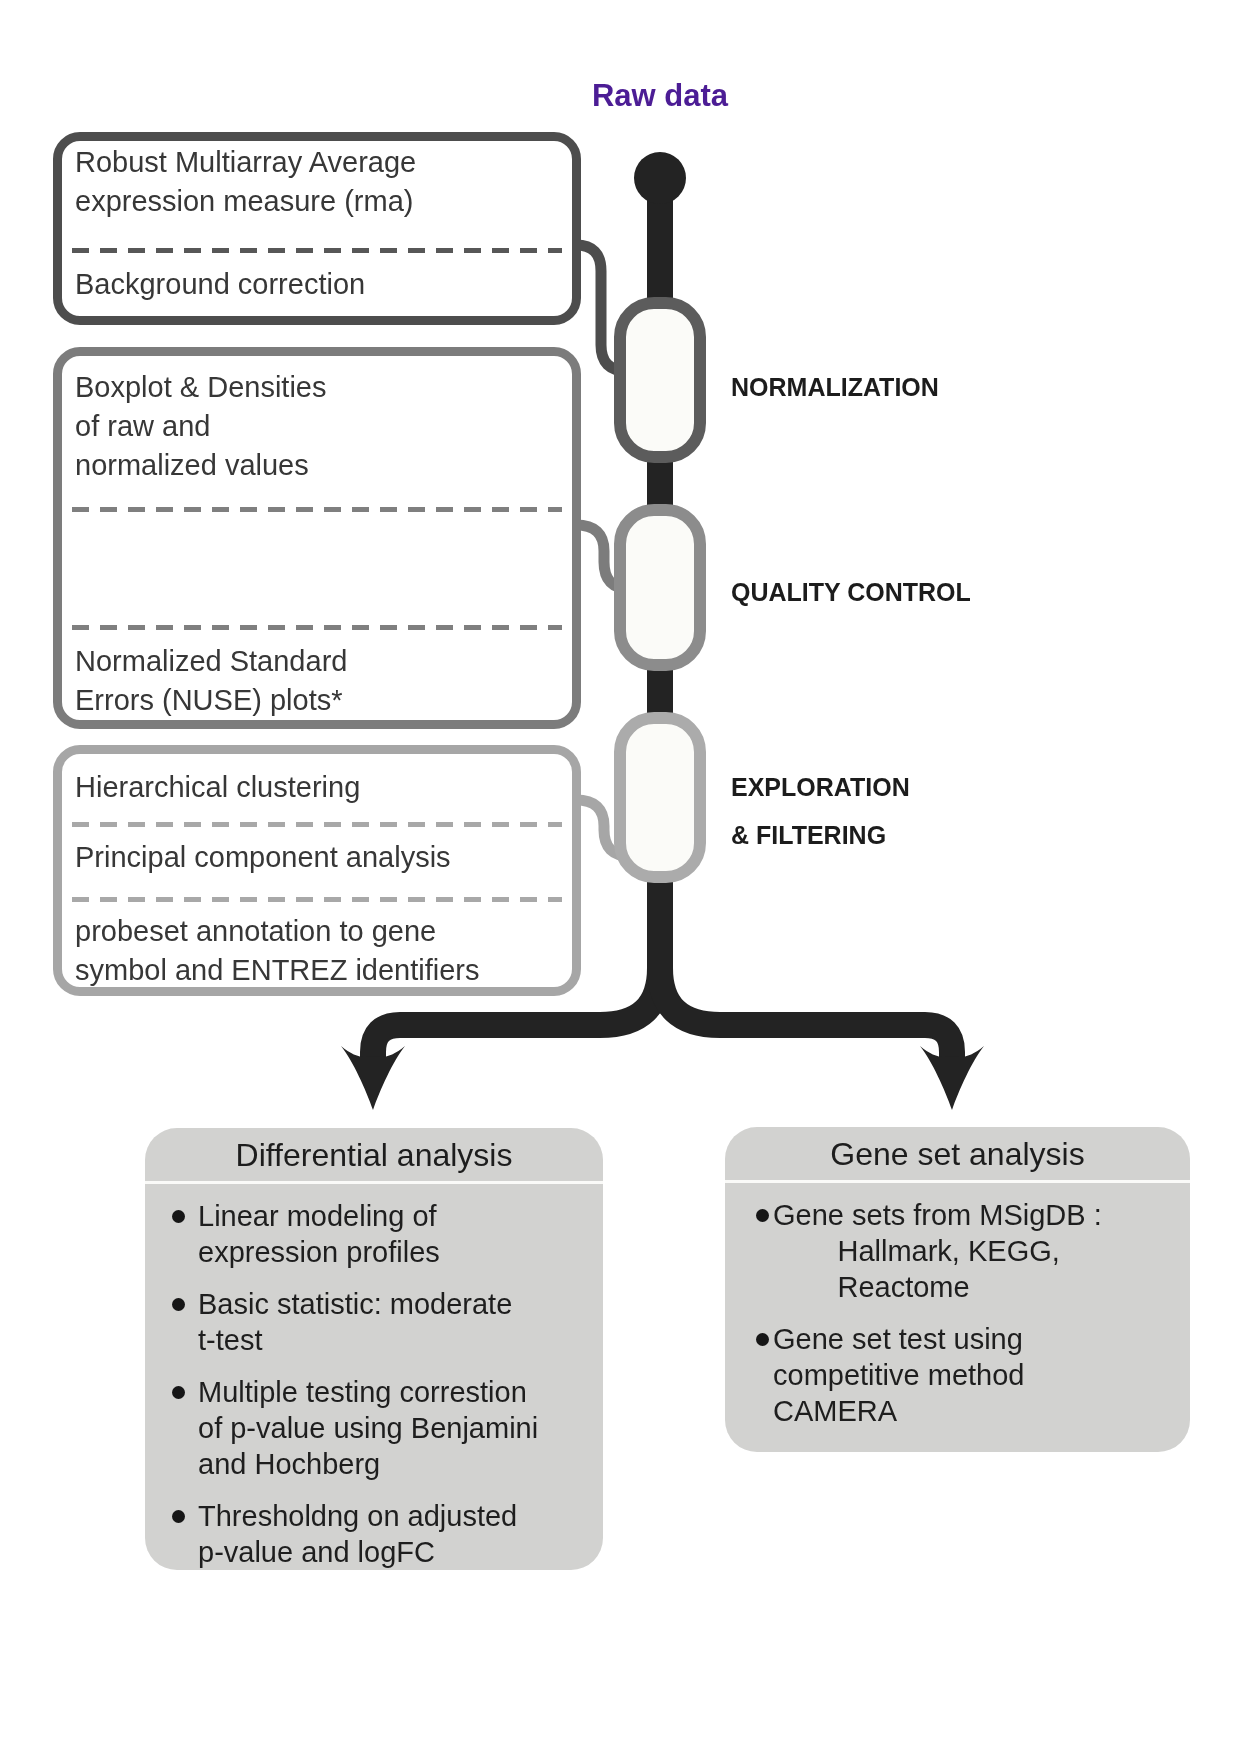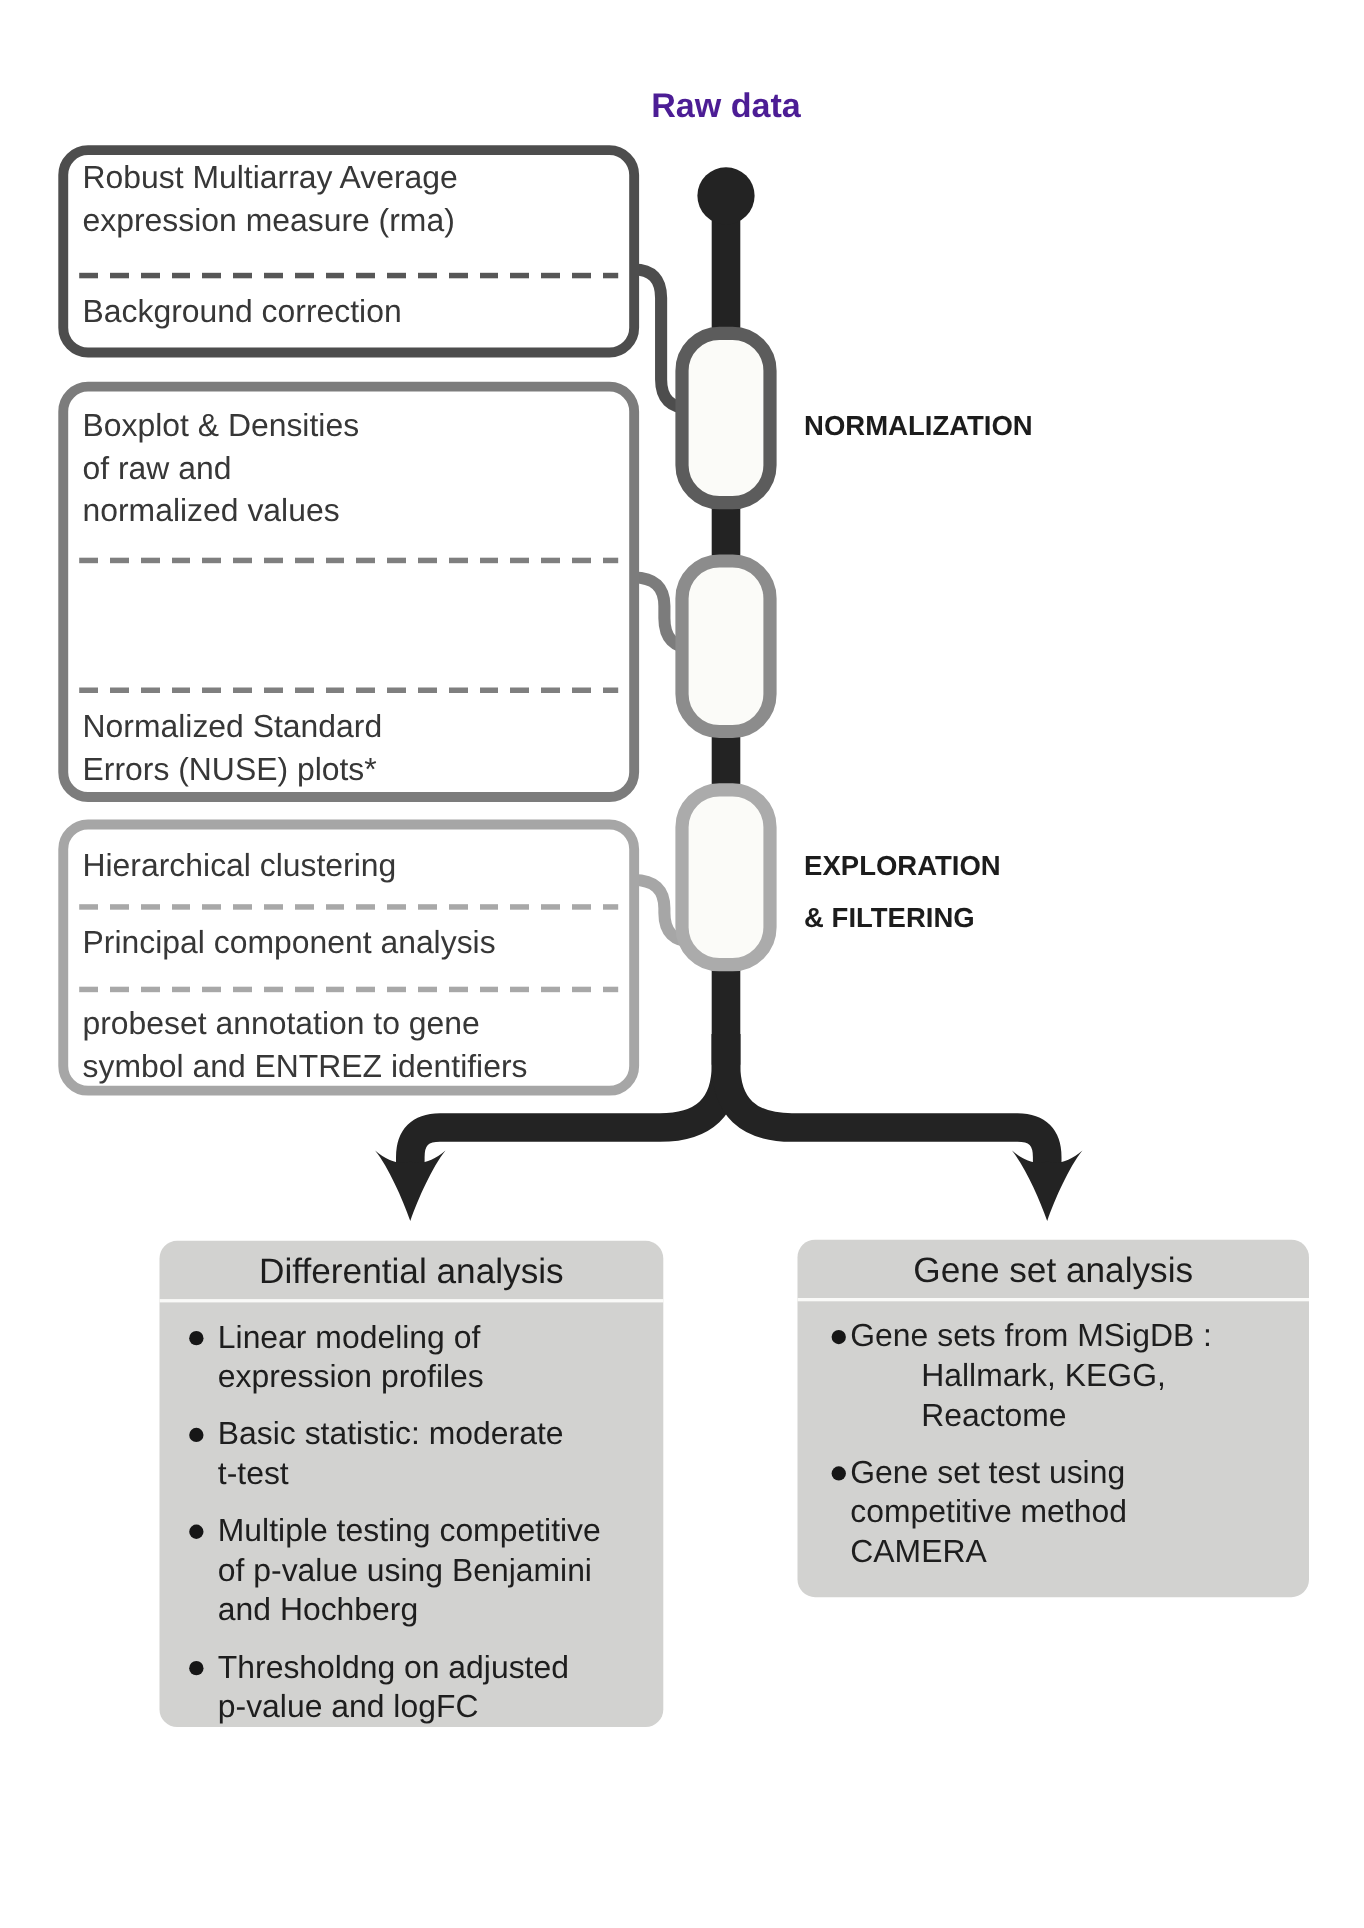--- a/index.html
+++ b/index.html
@@ -49,21 +49,21 @@
     line-height:48px;white-space:pre-line;letter-spacing:0px;
   }
   #lbl-norm{top:363px;}
   #lbl-qc{top:568px;}
   #lbl-exp{top:763px;}
 
   
   .branch-box{
     position:absolute;
     background:#d2d2d0;
-    border-radius:16px;
+    border-radius:32px;
   }
   #branch-left{left:145px;top:1128px;width:458px;height:442px;}
   #branch-right{left:725px;top:1127px;width:465px;height:325px;}
   .branch-title{
     position:absolute;top:9px;left:0;right:0;
     text-align:center;font-size:32px;color:#1d1d1d;
   }
   .branch-sep{
     position:absolute;top:53px;left:0;right:0;height:3px;background:#fafaf8;
   }
@@ -135,32 +135,33 @@
   <div class="tier-box" id="box-exp">
     <div class="sec" style="top:14px;">Hierarchical clustering</div>
     <div class="dash" style="top:68px;"></div>
     <div class="sec" style="top:84px;">Principal component analysis</div>
     <div class="dash" style="top:143px;"></div>
     <div class="sec" style="top:158px;">probeset annotation to gene
 symbol and ENTREZ identifiers</div>
   </div>
 
   <div class="stage-label" id="lbl-norm">NORMALIZATION</div>
+  <div class="stage-label" id="lbl-qc">QUALITY CONTROL</div>
   <div class="stage-label" id="lbl-exp">EXPLORATION
 &amp; FILTERING</div>
 
   <div class="branch-box" id="branch-left">
     <div class="branch-title">Differential analysis</div>
     <div class="branch-sep"></div>
     <ul class="branch-list">
       <li>Linear modeling of
 expression profiles</li>
       <li>Basic statistic: moderate
 t-test</li>
-      <li>Multiple testing competitive
+      <li>Multiple testing correstion
 of p-value using Benjamini
 and Hochberg</li>
       <li>Thresholdng on adjusted
 p-value and logFC</li>
     </ul>
   </div>
 
   <div class="branch-box" id="branch-right">
     <div class="branch-title">Gene set analysis</div>
     <div class="branch-sep"></div>

